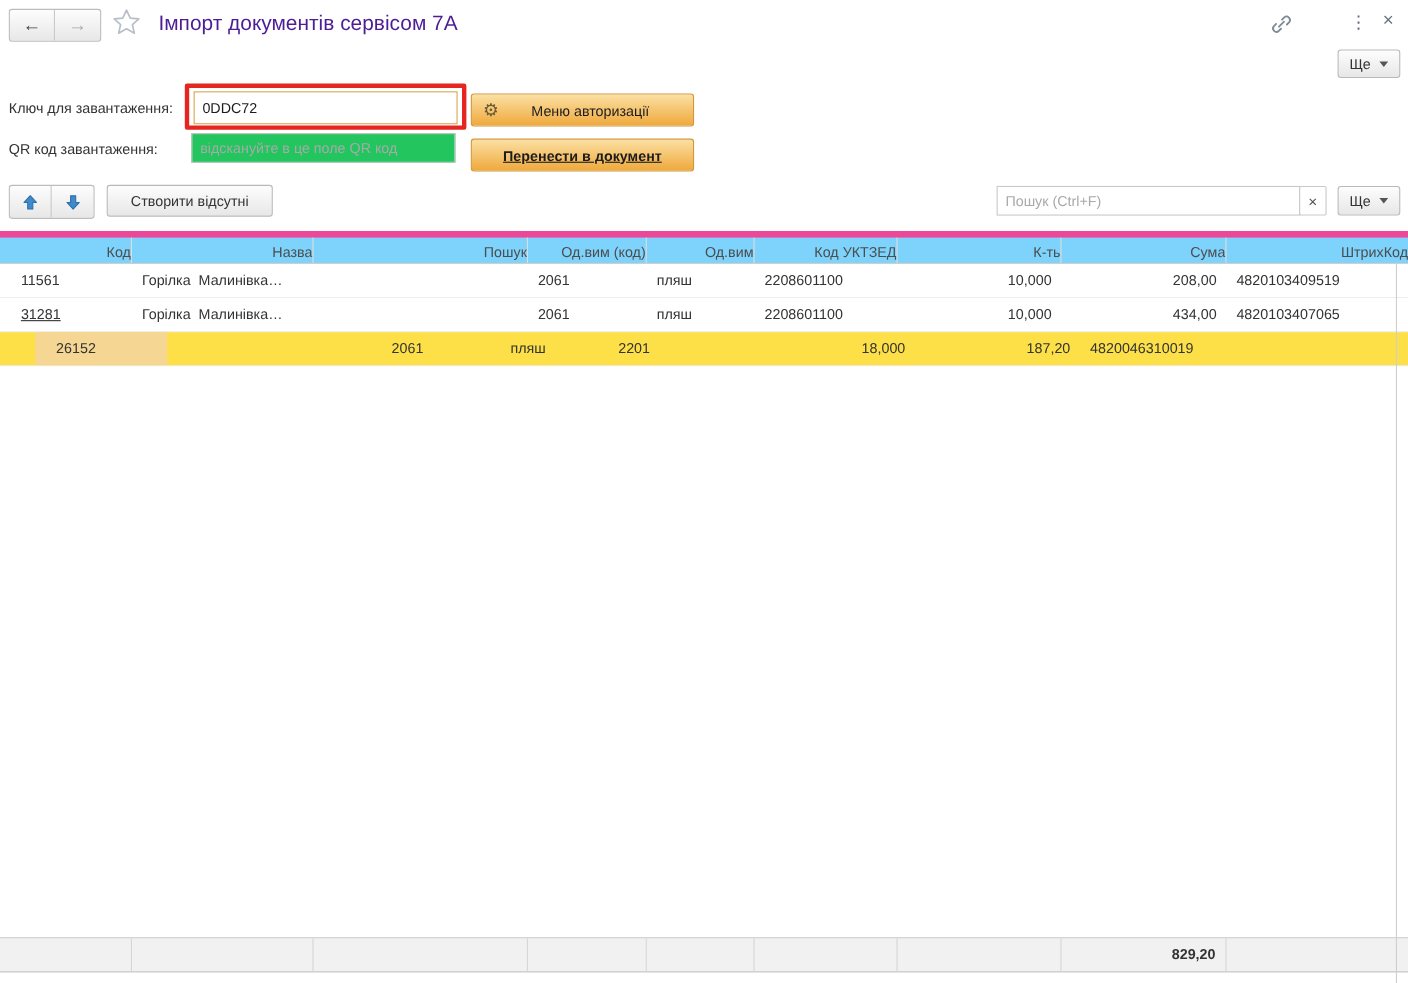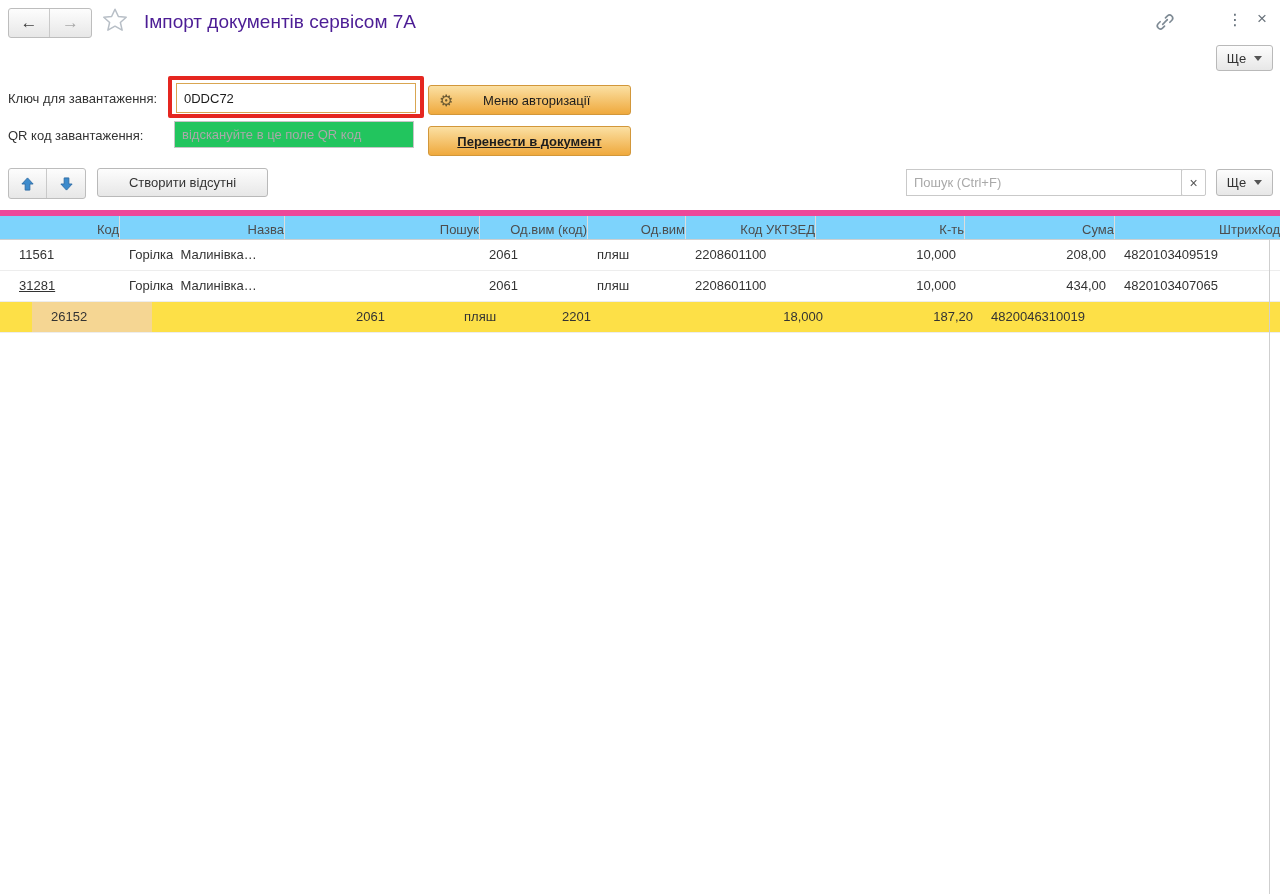--- a/index.html
+++ b/index.html
@@ -41,21 +41,21 @@
   .qr-input { position:absolute; left:174px; top:121px; width:240px; height:27px; border:1px solid #c6c6c6; background:#22c55e; font-size:13px; color:#333; padding:0 7px; font-family:inherit; }
   .qr-input::placeholder, .search-input::placeholder { color:#a9a9a9; opacity:1; }
   .auth-btn { position:absolute; left:428px; top:85px; width:203px; height:30px; padding:0 10px; }
   .auth-btn .gear { font-size:16px; color:#6b5a33; margin-right:14px; }
   .transfer-btn { position:absolute; left:428px; top:126px; width:203px; height:30px; font-weight:bold; text-decoration:underline; }
 
   
   .updown-group { position:absolute; left:8px; top:168px; display:flex; border:1px solid #bdbdbd; border-radius:3px; overflow:hidden; background:linear-gradient(#fdfdfd,#e7e7e7); }
   .ud-btn { width:38px; height:29px; display:flex; align-items:center; justify-content:center; cursor:pointer; }
   .ud-btn.up { border-right:1px solid #c9c9c9; }
-  .create-btn { position:absolute; left:97px; top:168px; width:171px; height:29px; }
+  .create-btn { position:absolute; left:97px; top:168px; width:151px; height:29px; }
   .search-input { position:absolute; left:906px; top:169px; width:276px; height:27px; border:1px solid #c9c9c9; background:#fff; font-size:13px; padding:0 7px; font-family:inherit; }
   .clear-btn { position:absolute; left:1181px; top:169px; width:25px; height:27px; border:1px solid #c9c9c9; background:#fff; border-radius:2px; display:flex; align-items:center; justify-content:center; font-size:14px; color:#555; cursor:pointer; }
   .more-search { position:absolute; left:1216px; top:169px; width:57px; height:27px; }
 
   
   .table { position:absolute; left:0; top:210px; width:1280px; }
   .thead { display:flex; height:30px; background:#7dd3fc; border-top:6px solid #ec4899; border-bottom:1px solid #cfcfcf;text-align:right; }
   .hcell { font-size:13px; color:#4d4d4d; line-height:28px; padding-left:9px; border-right:1px solid #dcdcdc; white-space:nowrap; overflow:hidden; cursor:pointer; }
   .hcell:first-child { padding-left:19px; }
   .hcell:last-child { border-right:none; }
@@ -188,16 +188,27 @@
           <div class="cell c2" style="width: 195px;"></div>
           <div class="cell c3" style="width: 108px;">2061</div>
           <div class="cell c4" style="width: 98px;">пляш</div>
           <div class="cell c5" style="width: 130px;">2201</div>
           <div class="cell c6 num" style="width: 149px;">18,000</div>
           <div class="cell c7 num" style="width: 150px;">187,20</div>
           <div class="cell c8" style="width: 165px;">4820046310019</div>
         </div>
       </div>
     <div class="tfiller"></div>
+    <div class="tfoot" id="tfoot">
+        <div class="fcell" style="width: 120px;"></div>
+        <div class="fcell" style="width: 165px;"></div>
+        <div class="fcell" style="width: 195px;"></div>
+        <div class="fcell" style="width: 108px;"></div>
+        <div class="fcell" style="width: 98px;"></div>
+        <div class="fcell" style="width: 130px;"></div>
+        <div class="fcell" style="width: 149px;"></div>
+        <div class="fcell total" style="width: 150px;">829,20</div>
+        <div class="fcell" style="width: 165px;"></div>
+      </div>
     <div class="side-line"></div>
   </div>
 
 </div>
 
 </body></html>

